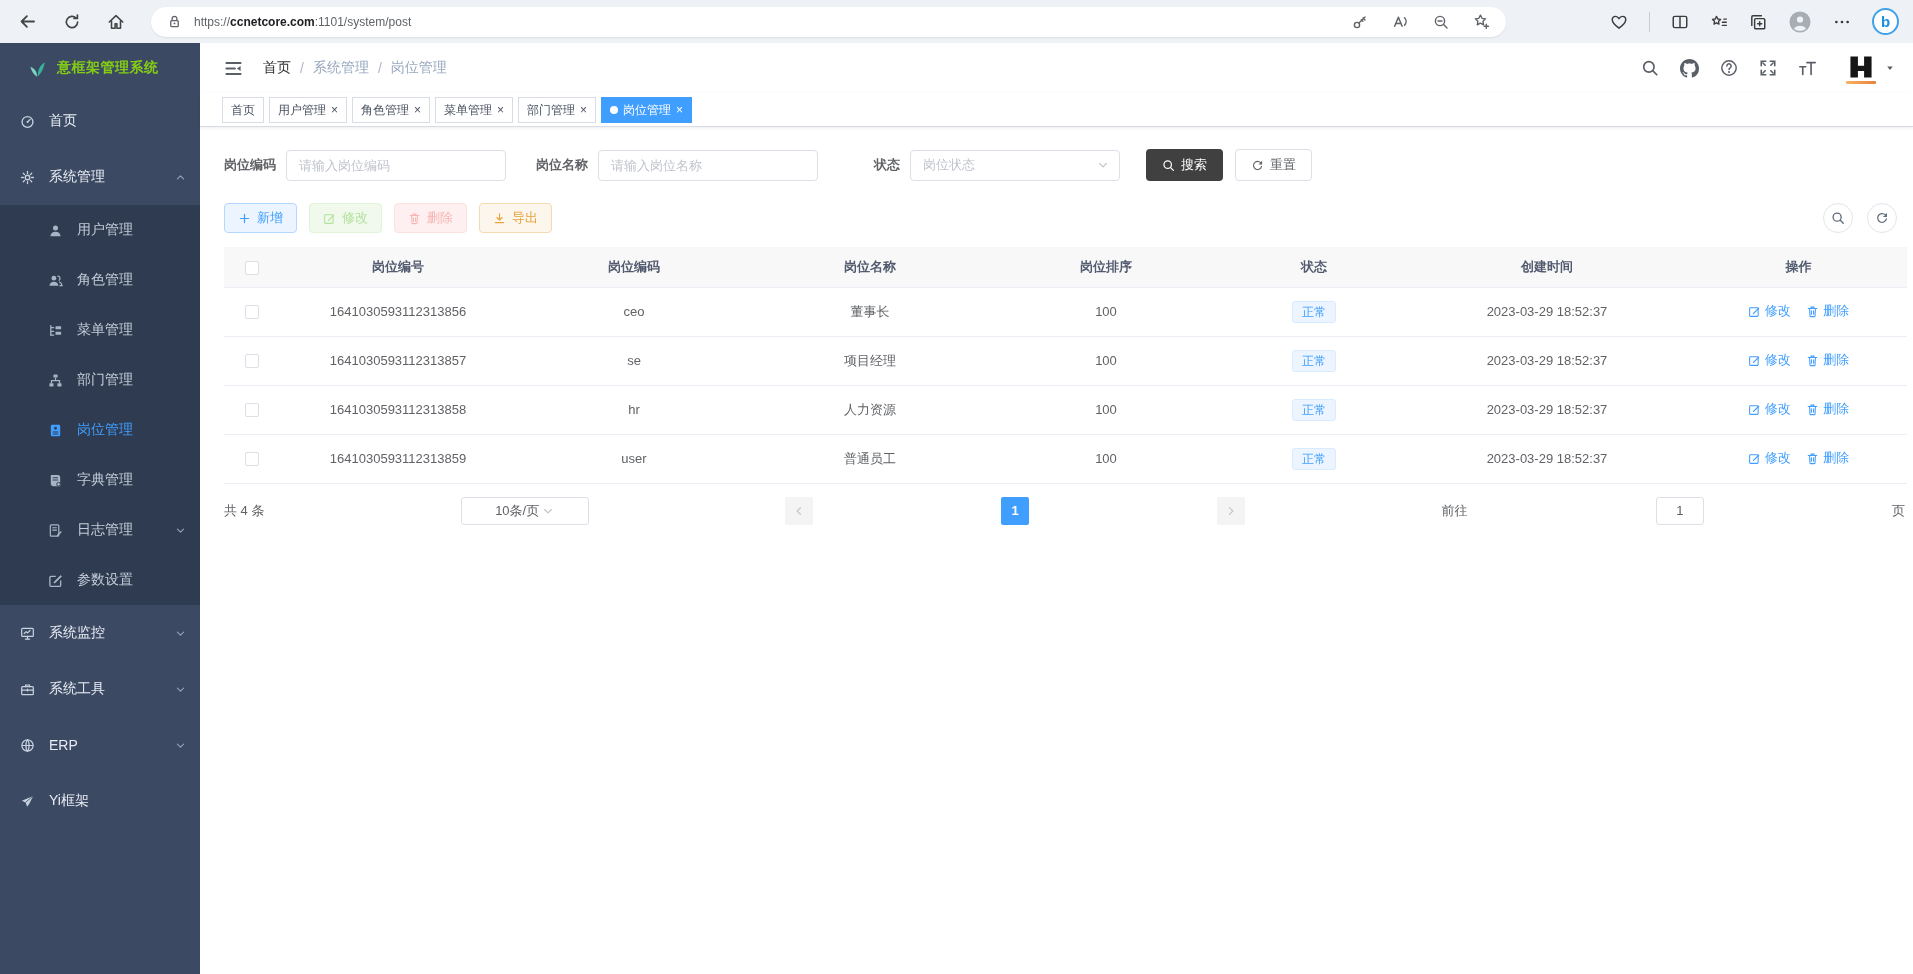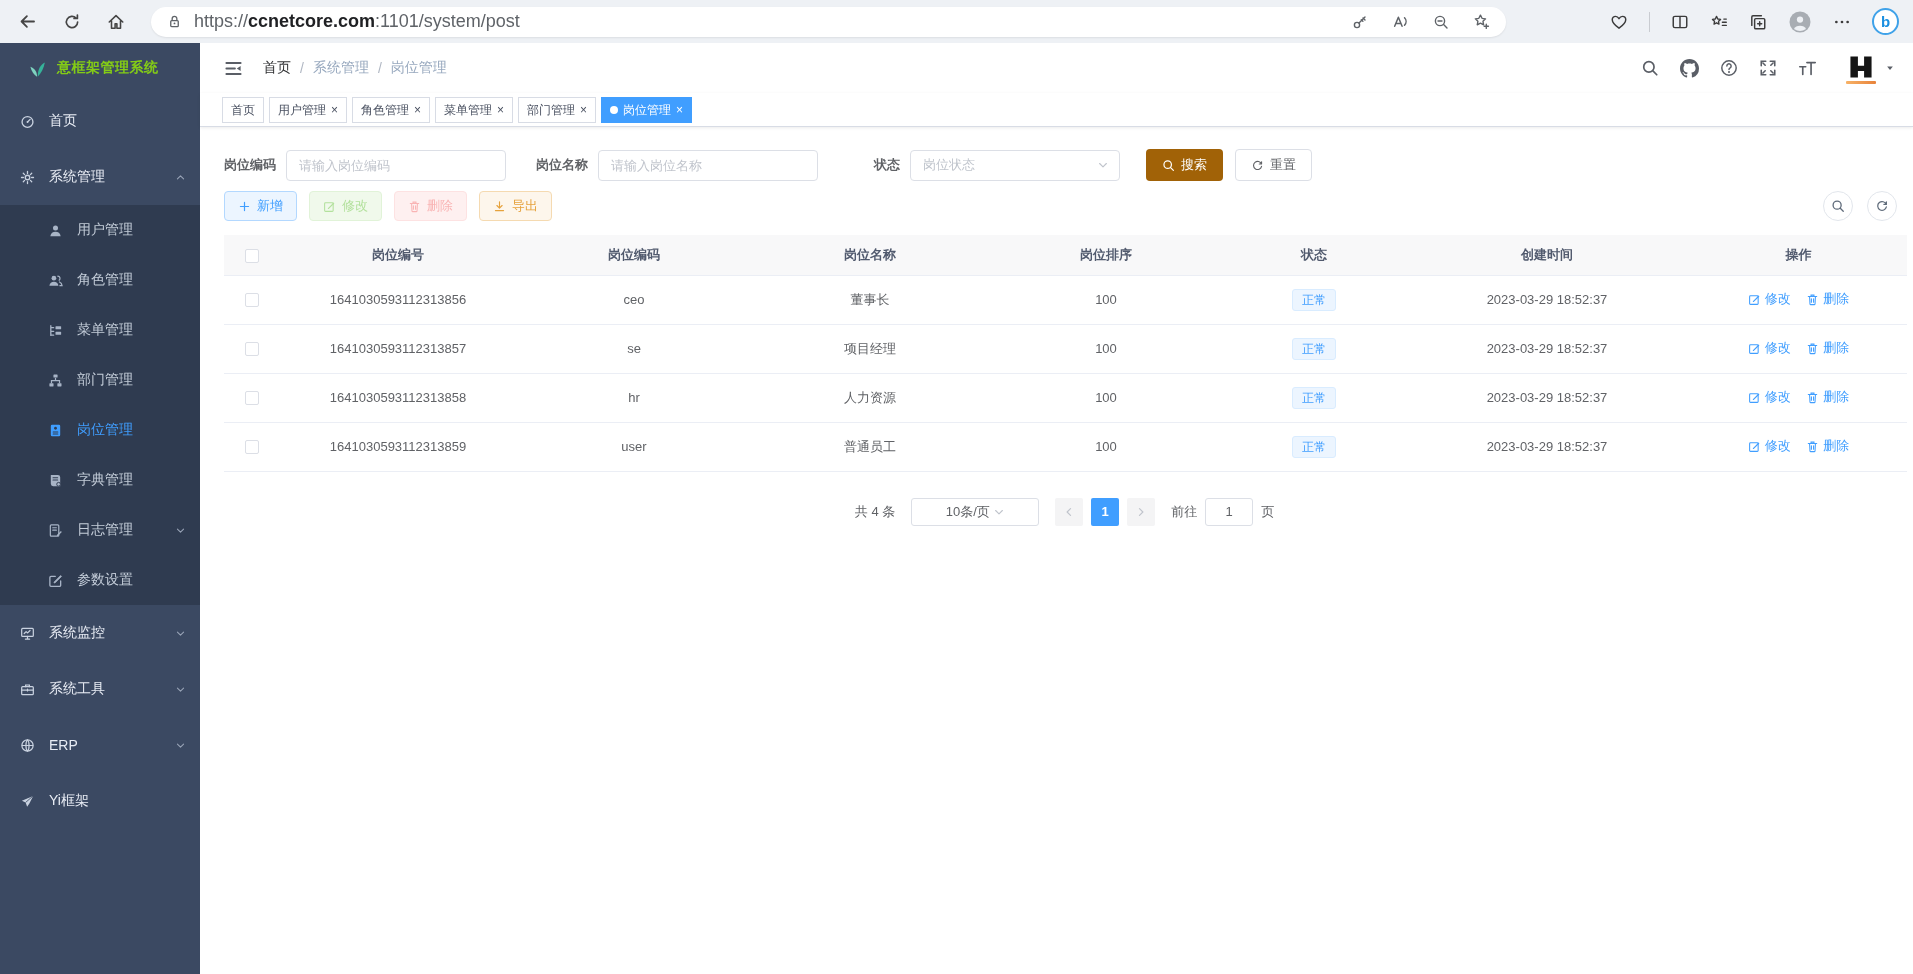--- a/index.html
+++ b/index.html
@@ -5,21 +5,21 @@
   *{box-sizing:border-box;margin:0;padding:0}
   html,body{width:1913px;height:974px;overflow:hidden}
   body{font-family:"Liberation Sans","DejaVu Sans",sans-serif;background:#fff;position:relative;font-size:13px;color:#606266}
   svg{display:block}
 
   
   .browser-bar{height:43px;background:#eef1f5;display:flex;align-items:center;padding:0 14px 0 18px}
   .bicon{color:#454545;margin-right:26px;cursor:pointer}
   .addr-pill{width:1355px;height:30px;background:#fff;border-radius:15px;display:flex;align-items:center;padding:0 16px;box-shadow:0 1px 2px rgba(0,0,0,.08)}
   .addr-pill .lock{color:#5f6368}
-  .url{margin-left:12px;font-size:18px;white-space:nowrap;color:#5f6368}
+  .url{margin-left:12px;font-size:12px;white-space:nowrap;color:#5f6368}
   .url b{color:#202124;font-weight:700}
   .url .rest{color:#5f6368}
   .pill-icons{margin-left:auto;display:flex;align-items:center;gap:24px;color:#5f6368}
   .bar-right{margin-left:16px;display:flex;align-items:center;gap:21px;color:#3b3b3b;flex:1;justify-content:flex-end}
   .vdiv{width:1px;height:20px;background:#c9ccd1}
   .person-badge{width:24px;height:24px}
   .bing-btn{width:27px;height:27px;border-radius:50%;background:#fff;border:2px solid #3fa2e9;color:#1b8fe0;font-weight:700;font-size:15px;display:flex;align-items:center;justify-content:center;cursor:pointer}
 
   
   .sidebar{position:absolute;left:0;top:43px;bottom:0;width:200px;background:#3b4962;overflow:hidden}
@@ -55,44 +55,44 @@
   .content{flex:1;padding:22px 6px 0 24px;position:relative}
 
   
   .search-form{display:flex;align-items:center}
   .f-label{font-weight:700;color:#606266;margin-right:10px;white-space:nowrap}
   .f-input{width:220px;height:31px;border:1px solid #dcdfe6;border-radius:4px;padding:0 12px;font-size:13px;color:#606266;outline:none;font-family:inherit}
   .f-input::placeholder{color:#c0c4cc}
   .g2{margin-left:30px}.g3{margin-left:56px}
   .f-select{width:210px;height:31px;border:1px solid #dcdfe6;border-radius:4px;padding:0 10px 0 12px;display:flex;align-items:center;justify-content:space-between;color:#bfc4cc;cursor:pointer}
   .btn{display:inline-flex;align-items:center;justify-content:center;gap:6px;height:32px;padding:0 15px;border-radius:4px;font-size:13px;border:1px solid transparent;cursor:pointer;font-family:inherit;white-space:nowrap}
-  .btn-search{background:#a16207;color:#fff;margin-left:26px}
+  .btn-search{background:#404040;color:#fff;margin-left:26px}
   .btn-reset{background:#fff;color:#606266;border-color:#dcdfe6;margin-left:12px}
 
   
-  .toolbar{margin-top:10px;display:flex;align-items:flex-start}
+  .toolbar{margin-top:22px;display:flex;align-items:flex-start}
   .btn-plain{height:30px;padding:0 13px;margin-right:12px}
   .btn-add{color:#409eff;background:#ecf5ff;border-color:#b3d8ff}
   .btn-edit{color:#b3e19d;background:#f0f9eb;border-color:#e1f3d8;cursor:not-allowed}
   .btn-del{color:#f9b4b4;background:#fef0f0;border-color:#fde2e2;cursor:not-allowed}
   .btn-exp{color:#e6a23c;background:#fdf6ec;border-color:#f5dab1}
   .tool-circles{margin-left:auto;display:flex;gap:14px;margin-right:10px}
   .circle-btn{width:30px;height:30px;border-radius:50%;border:1px solid #e2e6ec;display:flex;align-items:center;justify-content:center;color:#5f6b7a;cursor:pointer;background:#fff}
 
   
   table{margin-top:14px;width:100%;border-collapse:collapse;table-layout:fixed;font-size:13px}
   thead th{background:#f8f8f9;color:#515a6e;font-weight:700;height:40px;text-align:center;border-bottom:1px solid #ebeef5}
   tbody td{height:49px;text-align:center;color:#606266;border-bottom:1px solid #ebeef5}
   .cb{display:inline-block;width:14px;height:14px;border:1px solid #dcdfe6;border-radius:2px;background:#fff;vertical-align:middle;cursor:pointer}
   .status-tag{display:inline-block;height:22px;line-height:21px;padding:0 9px;font-size:12px;color:#409eff;background:#ecf5ff;border:1px solid #d9ecff;border-radius:3px}
   .op-link{display:inline-flex;align-items:center;gap:4px;color:#409eff;cursor:pointer}
   .op-link + .op-link{margin-left:12px}
 
   
-  .pagination{margin-top:26px;display:flex;align-items:center;justify-content:center;color:#606266;padding-right:2px}
+  .pagination{margin-top:13px;display:flex;align-items:center;justify-content:space-between;color:#606266;padding-right:2px}
   .pg-total{margin-right:16px}
   .pg-size{width:128px;height:28px;border:1px solid #dcdfe6;border-radius:3px;display:flex;align-items:center;justify-content:center;gap:3px;cursor:pointer;color:#606266}
   .pg-size .cv{color:#c0c4cc}
   .pg-btn{width:28px;height:28px;border-radius:2px;display:flex;align-items:center;justify-content:center;margin-left:8px;cursor:pointer}
   .pg-arrow{background:#f4f4f5;color:#c0c4cc}
   .pg-arrow.prev{margin-left:16px}
   .pg-num{background:#409eff;color:#fff;font-weight:700}
   .pg-goto{margin-left:16px}
   .pg-input{width:48px;height:28px;border:1px solid #dcdfe6;border-radius:3px;text-align:center;font-size:13px;color:#606266;margin-left:8px;outline:none;font-family:inherit}
   .pg-unit{margin-left:8px}

